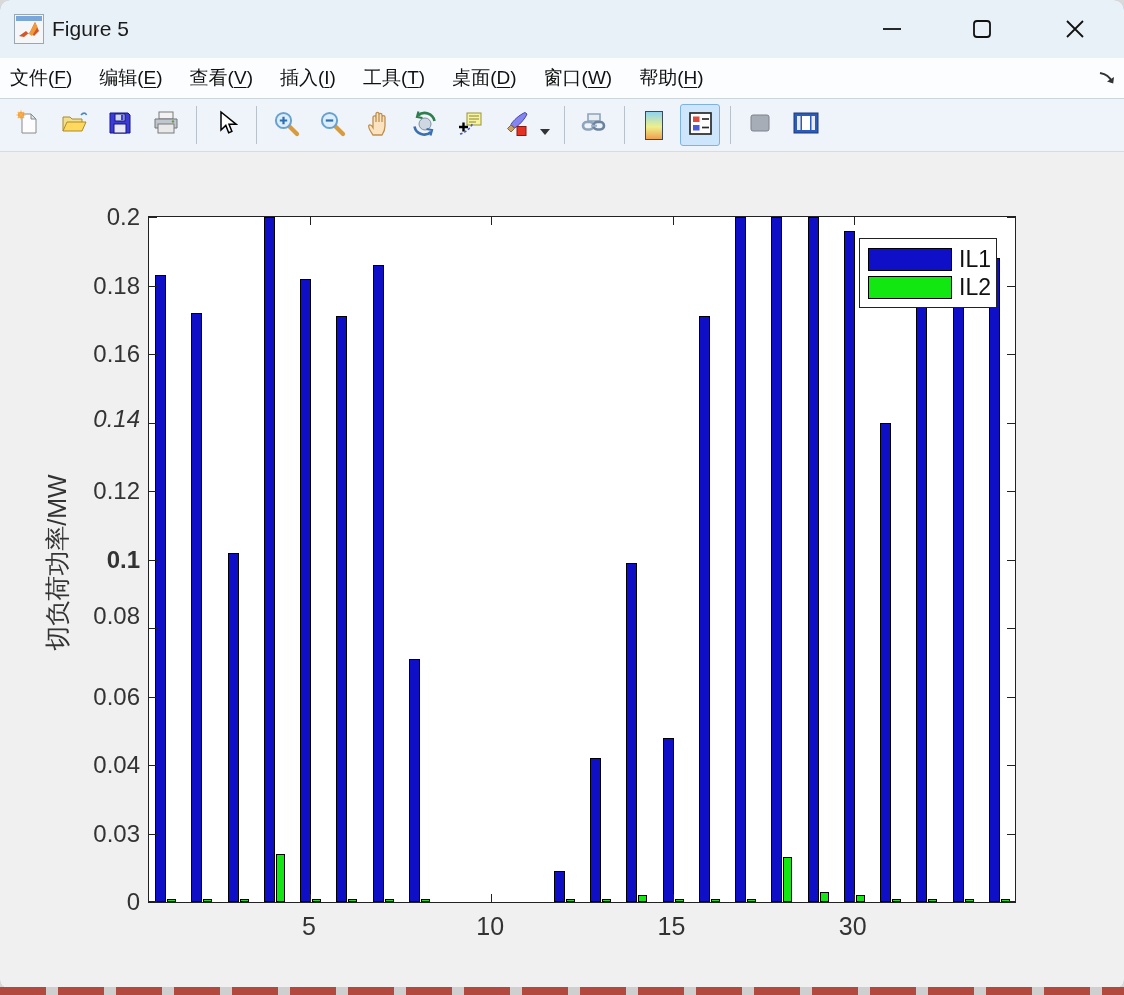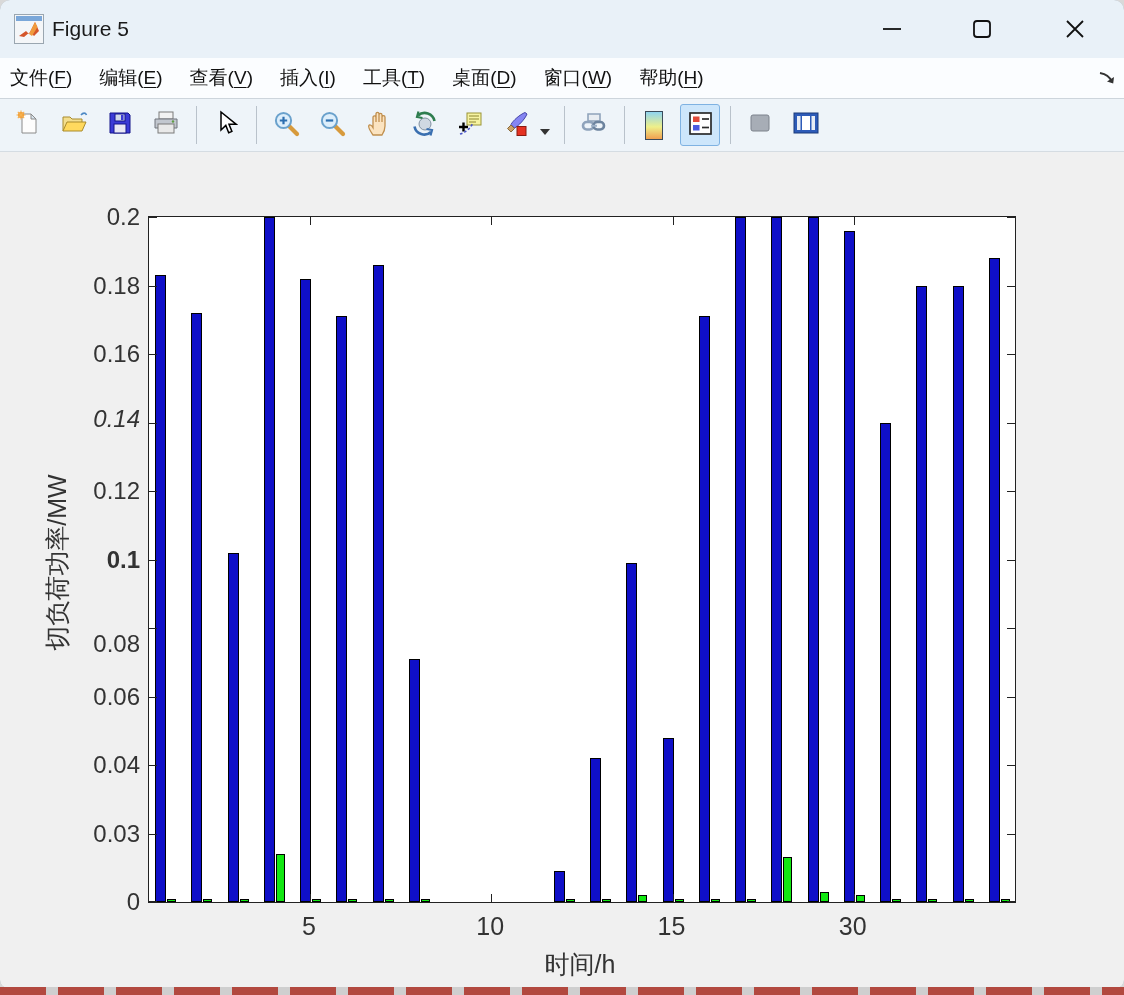--- a/index.html
+++ b/index.html
@@ -291,26 +291,35 @@
         <div class="tick" style="left: 161px; top: 677px; width: 1px; height: 8px;"></div>
         <div class="tick" style="left: 161px; top: 0px; width: 1px; height: 8px;"></div>
         <div class="tick" style="left: 342.25px; top: 677px; width: 1px; height: 8px;"></div>
         <div class="tick" style="left: 342.25px; top: 0px; width: 1px; height: 8px;"></div>
         <div class="tick" style="left: 523.5px; top: 677px; width: 1px; height: 8px;"></div>
         <div class="tick" style="left: 523.5px; top: 0px; width: 1px; height: 8px;"></div>
         <div class="tick" style="left: 704.75px; top: 677px; width: 1px; height: 8px;"></div>
         <div class="tick" style="left: 704.75px; top: 0px; width: 1px; height: 8px;"></div>
       </div>
     <div class="axis-title-y" id="ytitle">切负荷功率/MW</div>
-    <div class="axis-title-x" id="xtitle">时间/h</div>
+    <div class="legend" id="legend">
+        <div class="legend-row">
+          <div class="legend-swatch" style="background: rgb(15, 15, 200);"></div>
+          <span class="legend-label">IL1</span>
+        </div>
+        <div class="legend-row">
+          <div class="legend-swatch" style="background: rgb(18, 231, 18);"></div>
+          <span class="legend-label">IL2</span>
+        </div>
+      </div>
   <div class="ylab" style="top: 736px;">0</div>
       <div class="ylab" style="top: 667.5px;">0.03</div>
       <div class="ylab" style="top: 599px;">0.04</div>
       <div class="ylab" style="top: 530.5px;">0.06</div>
-      <div class="ylab" style="top: 478px;">0.08</div>
+      <div class="ylab" style="top: 450px;">0.08</div>
       <div class="ylab" style="top: 393.5px; font-weight: bold;">0.1</div>
       <div class="ylab" style="top: 325px;">0.12</div>
       <div class="ylab" style="top: 253px; font-style: italic;">0.14</div>
       <div class="ylab" style="top: 188px;">0.16</div>
       <div class="ylab" style="top: 119.5px;">0.18</div>
       <div class="ylab" style="top: 51px;">0.2</div>
       <div class="xlab" style="left: 279px; top: 760px;">5</div>
       <div class="xlab" style="left: 460.25px; top: 760px;">10</div>
       <div class="xlab" style="left: 641.5px; top: 760px;">15</div>
       <div class="xlab" style="left: 822.75px; top: 760px;">30</div>

